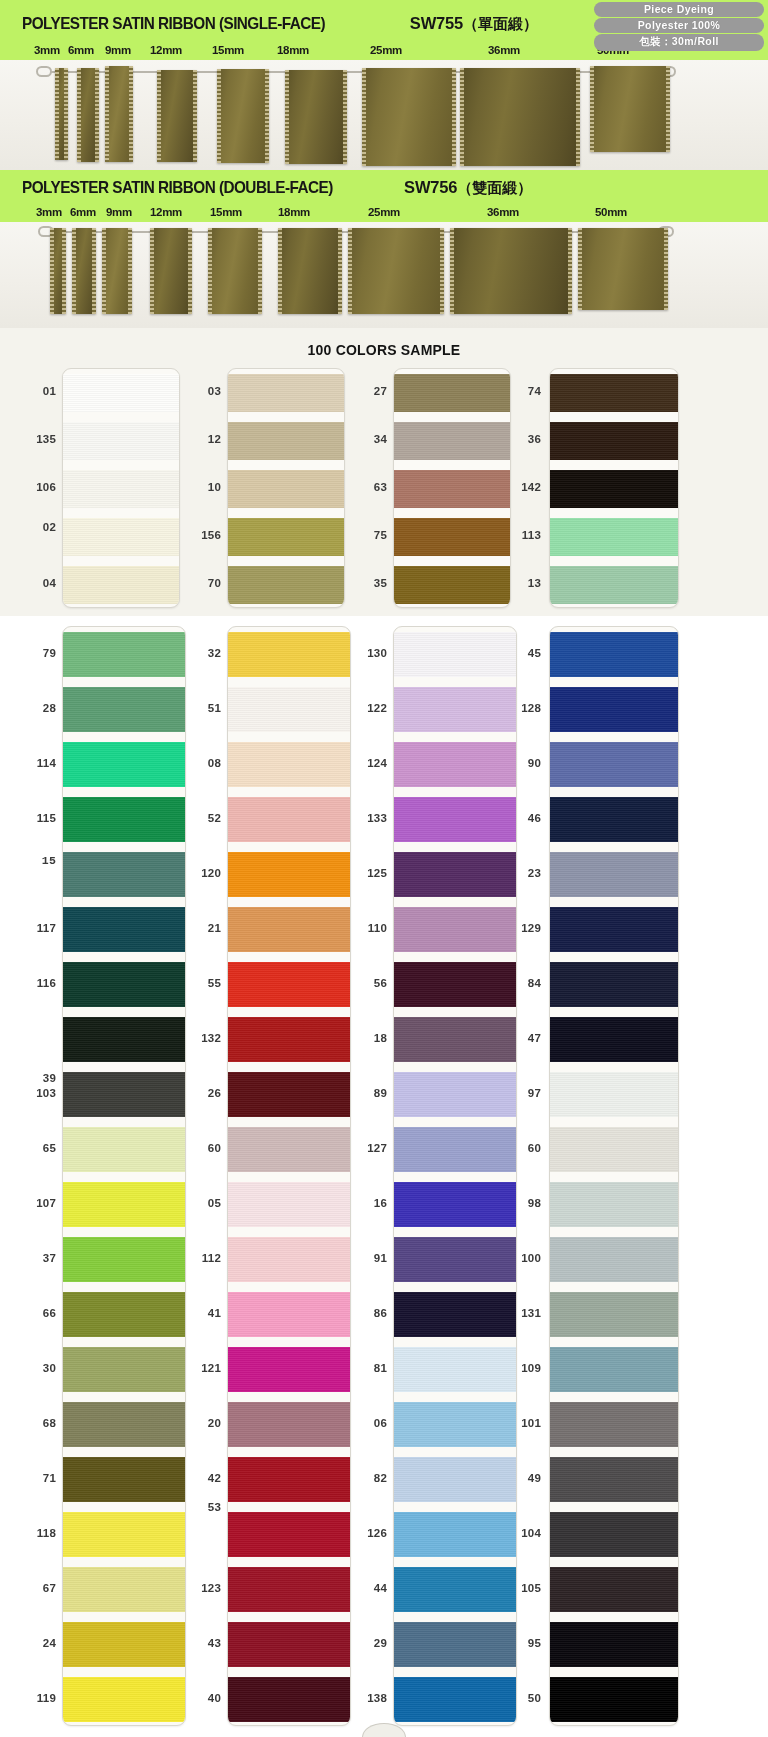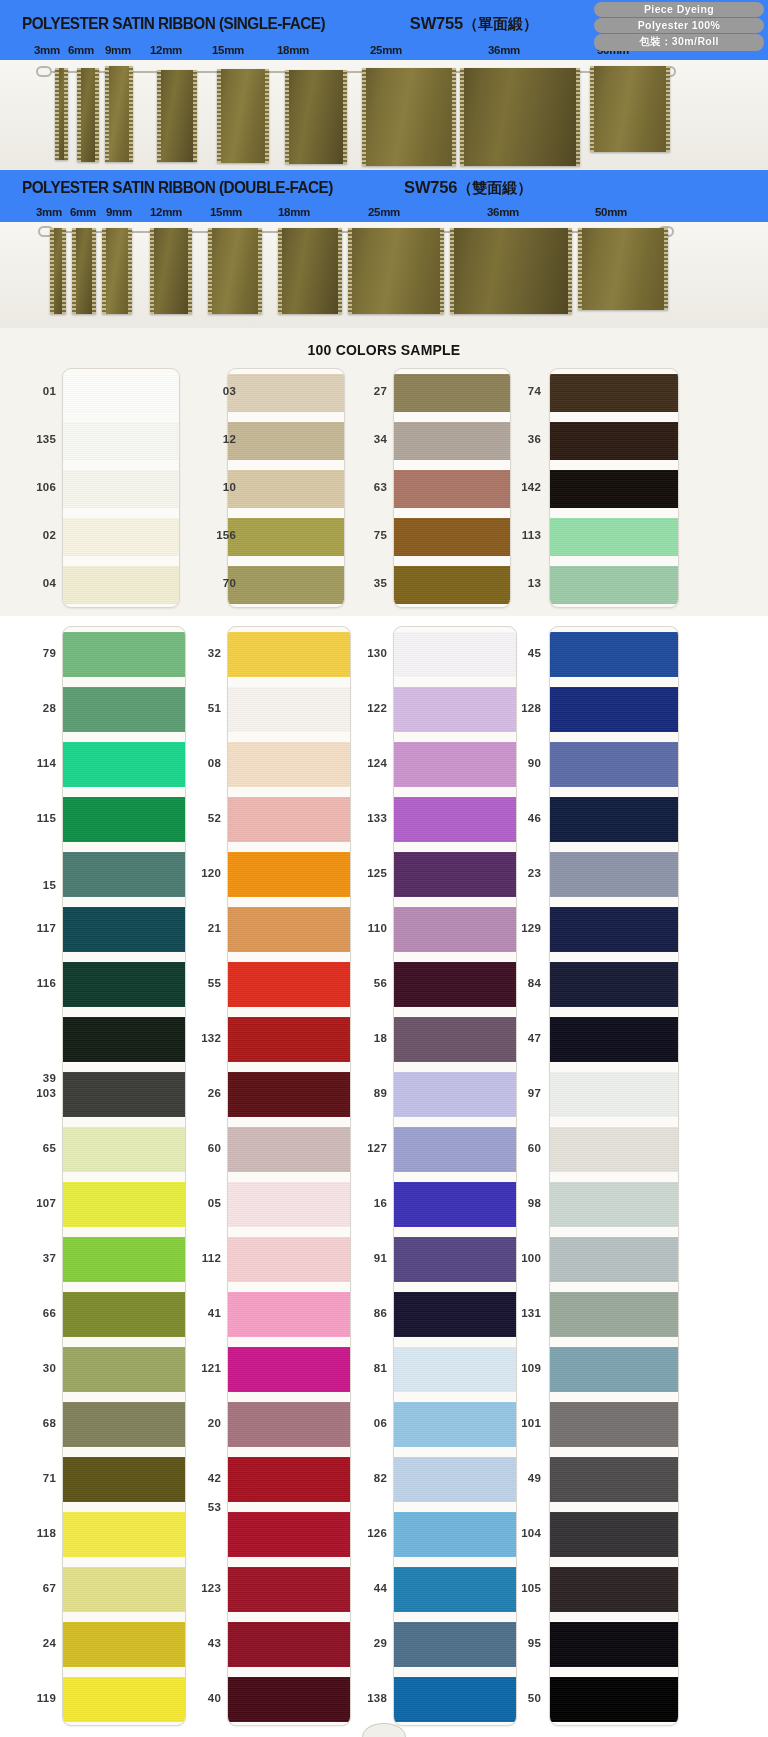--- a/index.html
+++ b/index.html
@@ -5,21 +5,21 @@
   * { box-sizing: border-box; margin: 0; padding: 0; }
   html, body {
     width: 768px;
     background: #ffffff;
     font-family: "Liberation Sans", sans-serif;
   }
   .page {
     position: relative;
     width: 768px;
     height: 1737px;
-    background: #3b82f6;
+    background: #bef264;
     overflow: hidden;
   }
 
   
   .badges {
     position: absolute;
     top: 2px; right: 4px;
     width: 170px;
     display: flex;
     flex-direction: column;
@@ -263,32 +263,32 @@
       <div class="sw-band" style="position: absolute; left: 0px; right: 0px; top: 4.8px; height: 38.4px; background: rgb(253, 253, 251);"></div>
       <div class="sw-band" style="position: absolute; left: 0px; right: 0px; top: 52.8px; height: 38.4px; background: rgb(248, 248, 244);"></div>
       <div class="sw-band" style="position: absolute; left: 0px; right: 0px; top: 100.8px; height: 38.4px; background: rgb(247, 246, 238);"></div>
       <div class="sw-band" style="position: absolute; left: 0px; right: 0px; top: 148.8px; height: 38.4px; background: rgb(247, 244, 226);"></div>
       <div class="sw-band" style="position: absolute; left: 0px; right: 0px; top: 196.8px; height: 38.4px; background: rgb(242, 237, 210);"></div>
     </div>
   <div class="labels" id="lab-t0" style="left:20px;top:368px;width:36px;height:240px;">
       <div class="lbl" style="top: 17px;">01</div>
       <div class="lbl" style="top: 65px;">135</div>
       <div class="lbl" style="top: 113px;">106</div>
-      <div class="lbl" style="top: 161px;">02</div>
+      <div class="lbl" style="top: 153px;">02</div>
       <div class="lbl" style="top: 209px;">04</div>
     </div>
 
   <div class="card" id="card-t1" style="left:227px;top:368px;width:118px;height:240px;">
       <div class="sw-band" style="position: absolute; left: 0px; right: 0px; top: 4.8px; height: 38.4px; background: rgb(221, 208, 182);"></div>
       <div class="sw-band" style="position: absolute; left: 0px; right: 0px; top: 52.8px; height: 38.4px; background: rgb(196, 183, 149);"></div>
       <div class="sw-band" style="position: absolute; left: 0px; right: 0px; top: 100.8px; height: 38.4px; background: rgb(216, 200, 166);"></div>
       <div class="sw-band" style="position: absolute; left: 0px; right: 0px; top: 148.8px; height: 38.4px; background: rgb(168, 160, 72);"></div>
       <div class="sw-band" style="position: absolute; left: 0px; right: 0px; top: 196.8px; height: 38.4px; background: rgb(161, 154, 92);"></div>
     </div>
-  <div class="labels" id="lab-t1" style="left:200px;top:368px;width:36px;height:240px;">
+  <div class="labels" id="lab-t1" style="left:185px;top:368px;width:36px;height:240px;">
       <div class="lbl" style="top: 17px;">03</div>
       <div class="lbl" style="top: 65px;">12</div>
       <div class="lbl" style="top: 113px;">10</div>
       <div class="lbl" style="top: 161px;">156</div>
       <div class="lbl" style="top: 209px;">70</div>
     </div>
 
   <div class="card" id="card-t2" style="left:393px;top:368px;width:118px;height:240px;">
       <div class="sw-band" style="position: absolute; left: 0px; right: 0px; top: 4.8px; height: 38.4px; background: rgb(141, 128, 87);"></div>
       <div class="sw-band" style="position: absolute; left: 0px; right: 0px; top: 52.8px; height: 38.4px; background: rgb(176, 165, 155);"></div>
@@ -341,21 +341,21 @@
       <div class="sw-band" style="position: absolute; left: 0px; right: 0px; top: 884.95px; height: 45.1px; background: rgb(244, 234, 69);"></div>
       <div class="sw-band" style="position: absolute; left: 0px; right: 0px; top: 939.95px; height: 45.1px; background: rgb(227, 224, 138);"></div>
       <div class="sw-band" style="position: absolute; left: 0px; right: 0px; top: 994.95px; height: 45.1px; background: rgb(212, 189, 34);"></div>
       <div class="sw-band" style="position: absolute; left: 0px; right: 0px; top: 1049.95px; height: 45.1px; background: rgb(245, 233, 50);"></div>
     </div>
   <div class="labels" id="lab-b0" style="left:20px;top:626px;width:36px;height:1100px;">
       <div class="lbl" style="top: 20.5px;">79</div>
       <div class="lbl" style="top: 75.5px;">28</div>
       <div class="lbl" style="top: 130.5px;">114</div>
       <div class="lbl" style="top: 185.5px;">115</div>
-      <div class="lbl" style="top: 253px;">15</div>
+      <div class="lbl" style="top: 228px; font-family: Liberation Mono, monospace;">15</div>
       <div class="lbl" style="top: 295.5px;">117</div>
       <div class="lbl" style="top: 350.5px; text-align: center;">116</div>
       <div class="lbl" style="top: 405.5px; margin-top: 40px;">39</div>
       <div class="lbl" style="top: 460.5px;">103</div>
       <div class="lbl" style="top: 515.5px;">65</div>
       <div class="lbl" style="top: 570.5px;">107</div>
       <div class="lbl" style="top: 625.5px;">37</div>
       <div class="lbl" style="top: 680.5px;">66</div>
       <div class="lbl" style="top: 735.5px;">30</div>
       <div class="lbl" style="top: 790.5px;">68</div>

